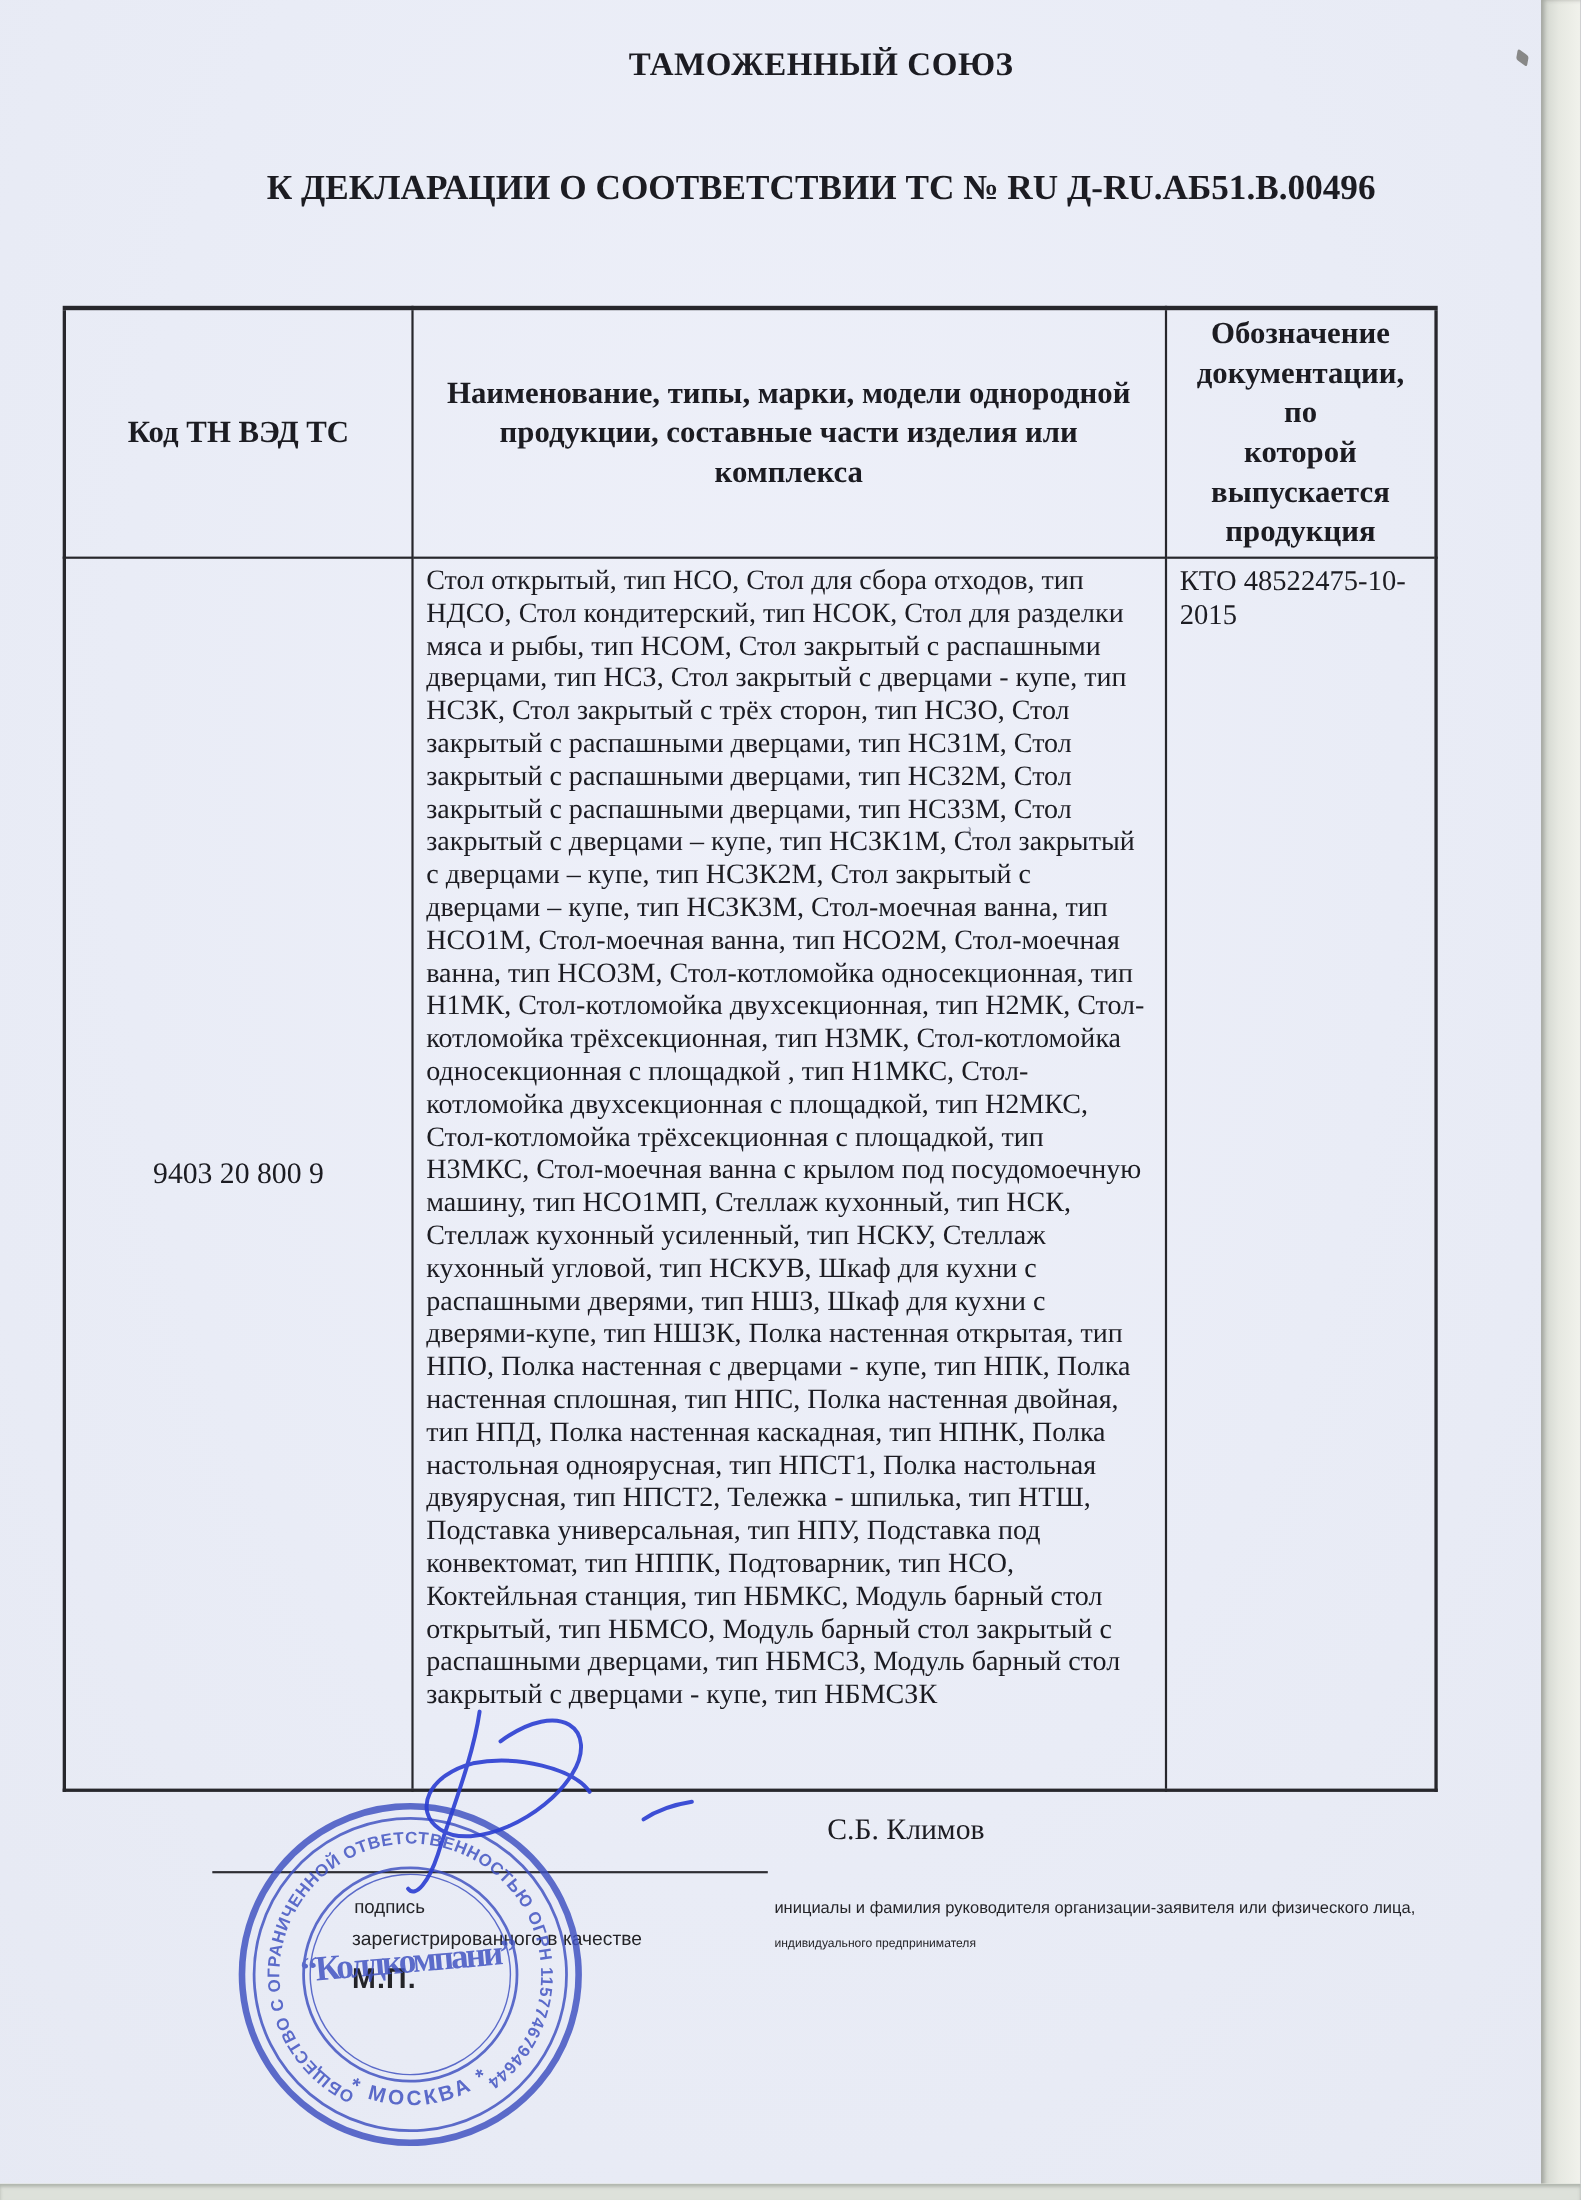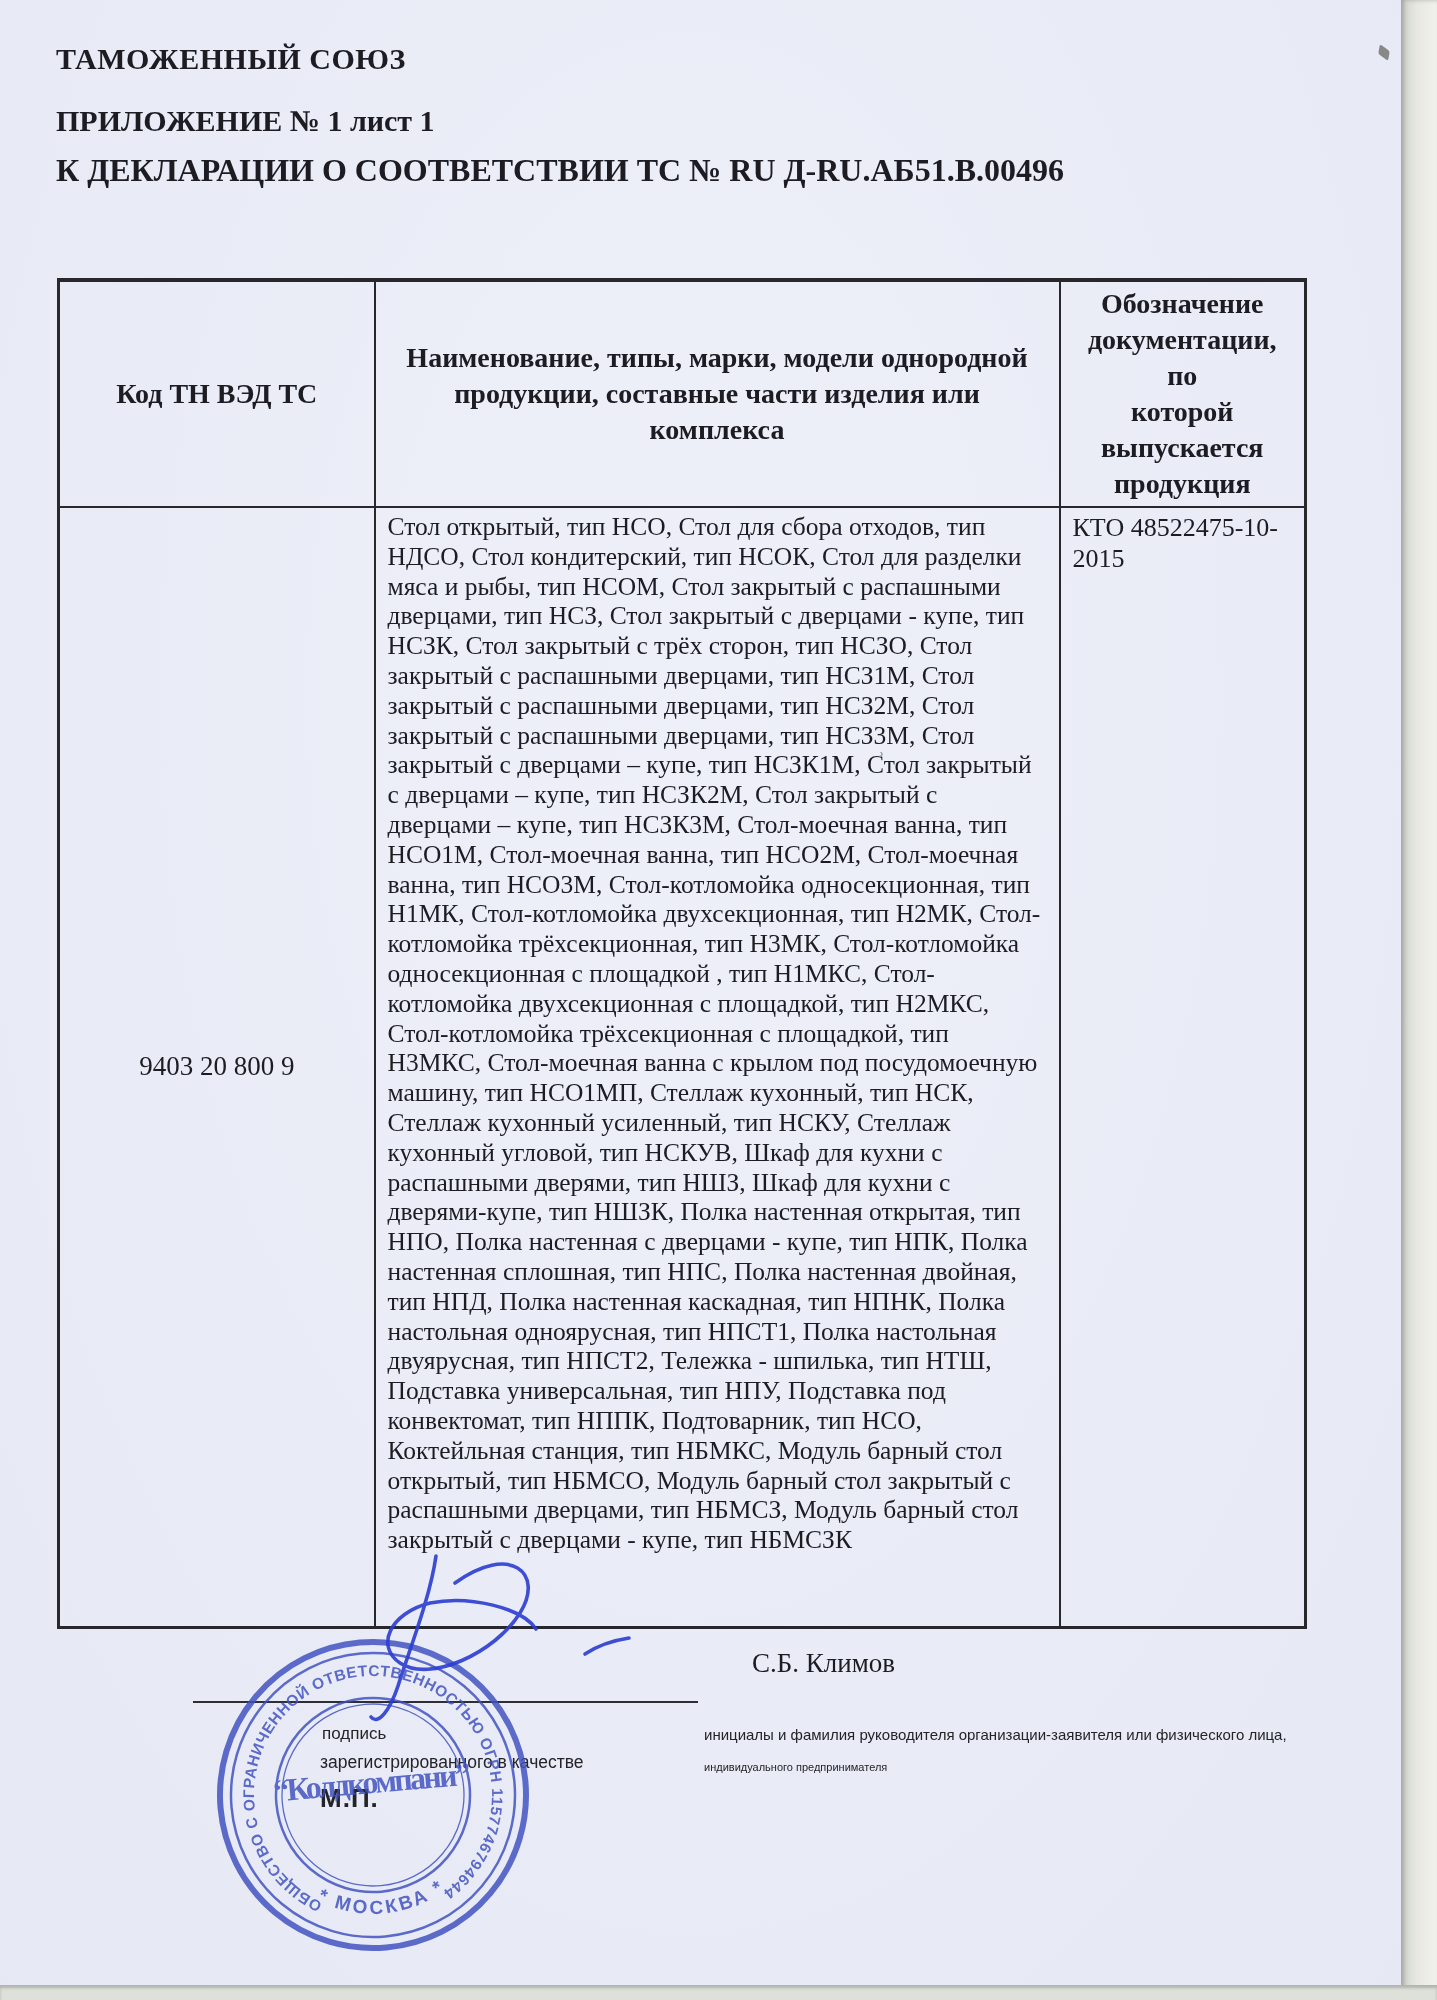--- a/index.html
+++ b/index.html
@@ -13,21 +13,21 @@
     position:absolute; top:0; right:0; width:36px; height:2000px;
     background:linear-gradient(to right,#cfd3cc 0%,#e6e8e1 45%,#f1f2ec 100%);
     box-shadow: inset 3px 0 4px rgba(110,112,106,.45);
   }
   .edge-bottom {
     position:absolute; left:0; bottom:0; width:1437px; height:15px;
     background:#dde1da;
     box-shadow: inset 0 3px 3px rgba(110,115,108,.4);
   }
   .abs { position:absolute; }
-  .ctr { left:0; width:1437px; padding-left:56px; box-sizing:border-box; text-align:left; }
+  .ctr { left:0; width:1437px; padding-left:56px; box-sizing:border-box; text-align:center; }
   .t1 { top:42px;  font-size:30px; font-weight:bold; letter-spacing:.5px; }
   .t2 { top:104px; font-size:30px; font-weight:bold; }
   .t3 { top:152px; font-size:32px; font-weight:bold; }
   .t4 { top:224px; font-size:25px; }
 
   table.doc {
     position:absolute; left:57px; top:278px;
     width:1247px; table-layout:fixed; border-collapse:collapse;
   }
   table.doc th, table.doc td {
@@ -59,21 +59,20 @@
   .pen-svg   { left:300px; top:1528px; }
   .speck1 { left:1378px; top:48px; width:12px; height:9px; background:#6f6f6c; transform:rotate(35deg) skewX(25deg); opacity:.8; border-radius:2px; }
   .speck2 { left:877px; top:748px; font-size:20px; color:#8e91a2; transform:rotate(18deg); font-family:"DejaVu Serif",serif; }
 </style>
 </head>
 <body>
 
 <div class="scan">
 
   <div class="abs ctr t1">ТАМОЖЕННЫЙ СОЮЗ</div>
-  <div class="abs ctr t2">ПРИЛОЖЕНИЕ № 1 лист 1</div>
   <div class="abs ctr t3">К ДЕКЛАРАЦИИ О СООТВЕТСТВИИ ТС № RU Д-RU.АБ51.В.00496</div>
 
   <table class="doc">
     <thead>
       <tr>
         <th class="c1">Код ТН ВЭД ТС</th>
         <th class="c2">Наименование, типы, марки, модели однородной
 продукции, составные части изделия или комплекса</th>
         <th class="c3">Обозначение
 документации, по

